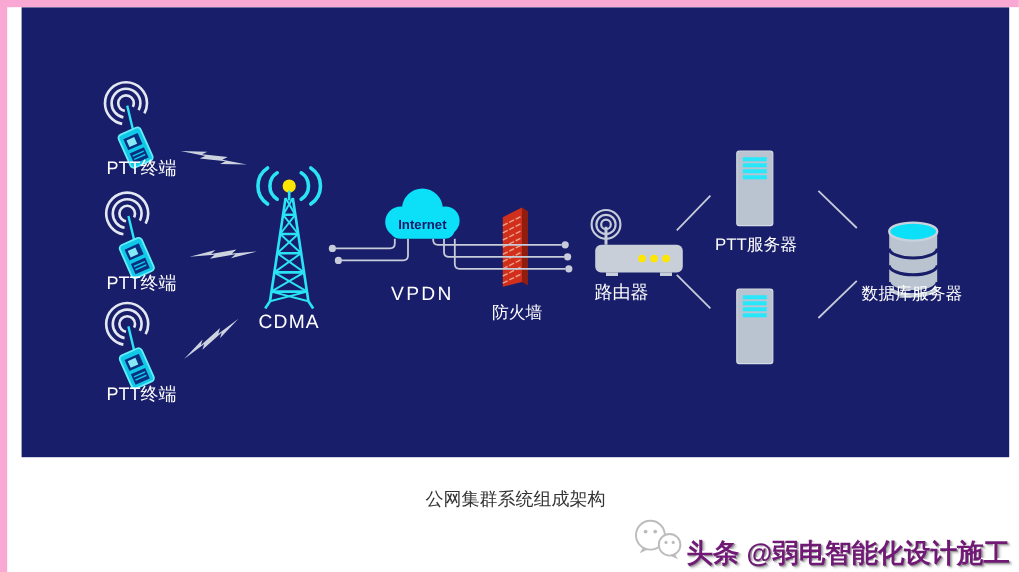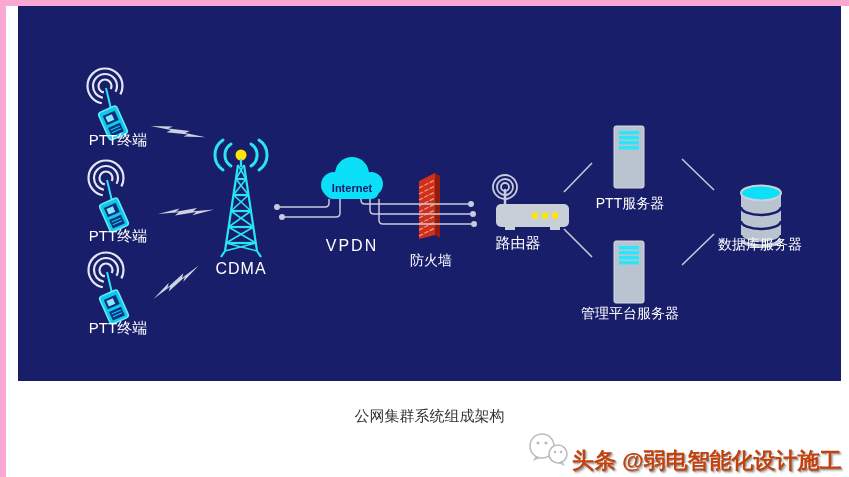--- a/index.html
+++ b/index.html
@@ -11,21 +11,21 @@
   .lbl-terminal{font-size:15px;}
   .lbl-cdma{font-size:16px;letter-spacing:1px;}
   .lbl-vpdn{font-size:16px;letter-spacing:2px;}
   .lbl-internet{font-size:11px;font-weight:bold;color:#12196b;}
   .lbl-firewall{font-size:14px;}
   .lbl-router{font-size:15px;}
   .lbl-server{font-size:14px;}
   .caption{position:absolute;left:0;right:0;top:401px;text-align:center;color:#333333;font-size:15px;}
   .watermark{position:absolute;left:518px;top:421px;width:326px;height:52px;}
   .wm-line1{position:absolute;left:52px;top:5px;font-size:21px;color:#c9c9c9;letter-spacing:1px;white-space:nowrap;}
-  .wm-line2{position:absolute;left:48px;top:19px;font-size:22px;font-weight:bold;color:#c2410c;
+  .wm-line2{position:absolute;left:48px;top:19px;font-size:22px;font-weight:bold;color:#701a75;
             text-shadow:-1px -1px 0 #ffffff,1px 1px 0 #9a9a9a,2px 2px 2px #b5b5b5;white-space:nowrap;}
   .wm-icon{position:absolute;left:2px;top:3px;}
 </style>
 </head>
 <body>
 
 <div class="frame">
   <div class="diagram">
 
     <svg class="dg-canvas" width="823" height="375" viewBox="0 0 823 375">
@@ -176,21 +176,20 @@
 
     <div class="lbl lbl-terminal" style="left:100px;top:125px;">PTT终端</div>
     <div class="lbl lbl-terminal" style="left:100px;top:221px;">PTT终端</div>
     <div class="lbl lbl-terminal" style="left:100px;top:313px;">PTT终端</div>
     <div class="lbl lbl-cdma" style="left:223px;top:254px;">CDMA</div>
     <div class="lbl lbl-internet" style="left:334px;top:176px;">Internet</div>
     <div class="lbl lbl-vpdn" style="left:334px;top:231px;">VPDN</div>
     <div class="lbl lbl-firewall" style="left:413px;top:246px;">防火墙</div>
     <div class="lbl lbl-router" style="left:500px;top:228px;">路由器</div>
     <div class="lbl lbl-server" style="left:612px;top:189px;">PTT服务器</div>
-    <div class="lbl lbl-server" style="left:612px;top:299px;">管理平台服务器</div>
     <div class="lbl lbl-server" style="left:742px;top:230px;">数据库服务器</div>
   </div>
 
   <div class="caption">公网集群系统组成架构</div>
 
   <div class="watermark">
     <svg class="wm-icon" width="46" height="42" viewBox="0 0 46 42">
       <g stroke="#bcbcbc" stroke-width="1.6" fill="#ffffff">
         <circle cx="16" cy="16" r="12"></circle>
         <path d="M10,26 L7,31 L14,28 Z" stroke="none" fill="#bcbcbc"></path>

